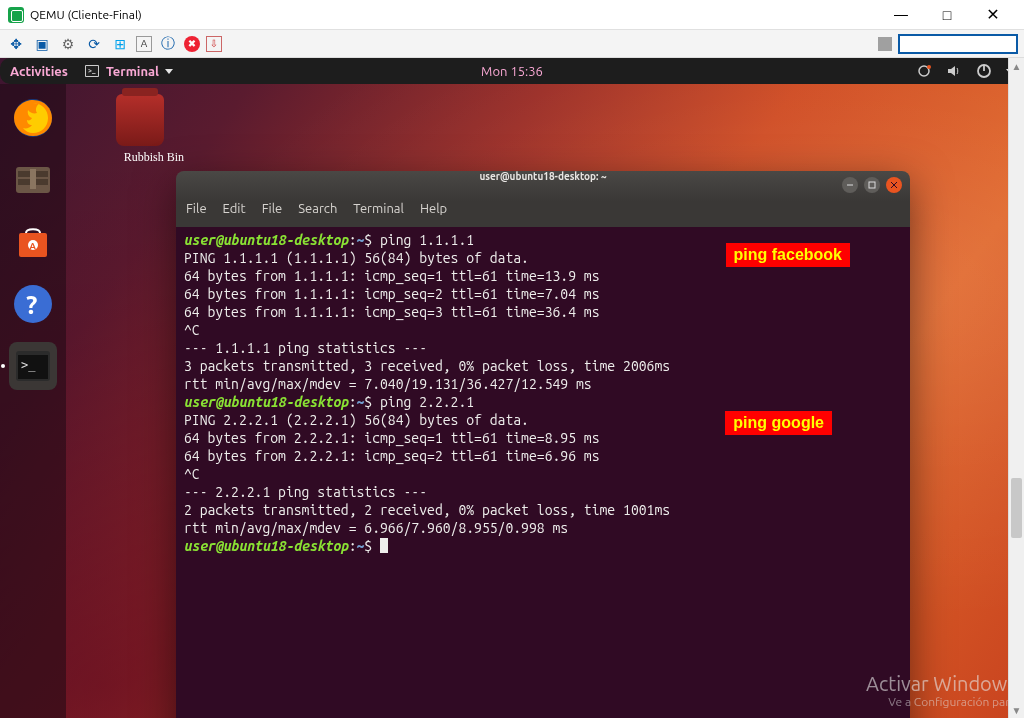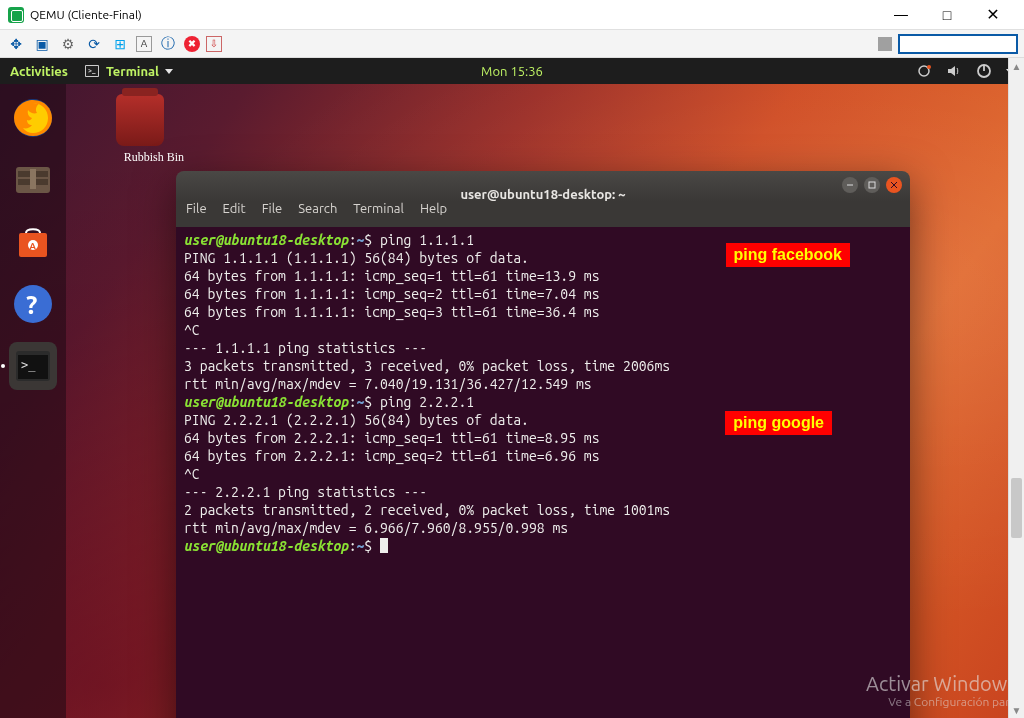--- a/index.html
+++ b/index.html
@@ -75,24 +75,25 @@
       radial-gradient(ellipse at 10% 95%, rgba(80,0,30,0.55) 0%, transparent 60%),
       linear-gradient(125deg, #3d1530 0%, #5a1b2f 18%, #9c2f28 38%, #cf4b22 55%, #e0662a 75%, #c8431f 100%);
     overflow: hidden;
   }
   
   .panel {
     height: 26px;
     background: #1d1d1d;
     display: flex;
     align-items: center;
-    color: #bef264;
+    color: #f9a8d4;
     font-size: 13px;
     font-weight: 600;
     padding: 0 10px;
+    border-radius: 10px;
   }
   .panel .act { margin-right: 16px; }
   .panel .appmenu { display:flex; align-items:center; gap:6px; font-weight:600;}
   .panel .clock { position:absolute; left:50%; transform:translateX(-50%); font-weight:400;text-align:right; }
   .panel .tray { margin-left:auto; display:flex; gap:14px; align-items:center; }
   .tri-down { display:inline-block; width:0;height:0;border-left:4px solid transparent;border-right:4px solid transparent;border-top:5px solid #e5e5e5; vertical-align:middle;}
   
   .dock {
     position: absolute;
     left: 0; top: 26px; bottom: 0;
@@ -133,22 +134,22 @@
     position:absolute;
     left:176px; top:113px;
     width:734px;
     border-radius:8px 8px 0 0;
     box-shadow: 0 12px 40px rgba(0,0,0,0.5);
     overflow:hidden;
   }
   .termwin .tw-title {
     height:30px;
     background: linear-gradient(#4a4845,#3a3836);
-    display:flex; align-items:flex-end; justify-content:center;
-    color:#e8e6e3; font-size:13px; font-weight:600;
+    display:flex; align-items:flex-start; justify-content:center;
+    color:#e8e6e3; font-size:10px; font-weight:600;
     position:relative;
   }
   .tw-controls { position:absolute; right:8px; top:6px; display:flex; gap:6px;}
   .tw-btn { width:16px;height:16px;border-radius:50%; background:#5f5d5a; display:flex;align-items:center;justify-content:center;}
   .tw-btn.orange { background:#e95420; }
   .termwin .tw-menu {
     height:26px;
     background:#3a3836;
     display:flex; align-items:flex-start; gap:16px;
     padding:0 10px;

